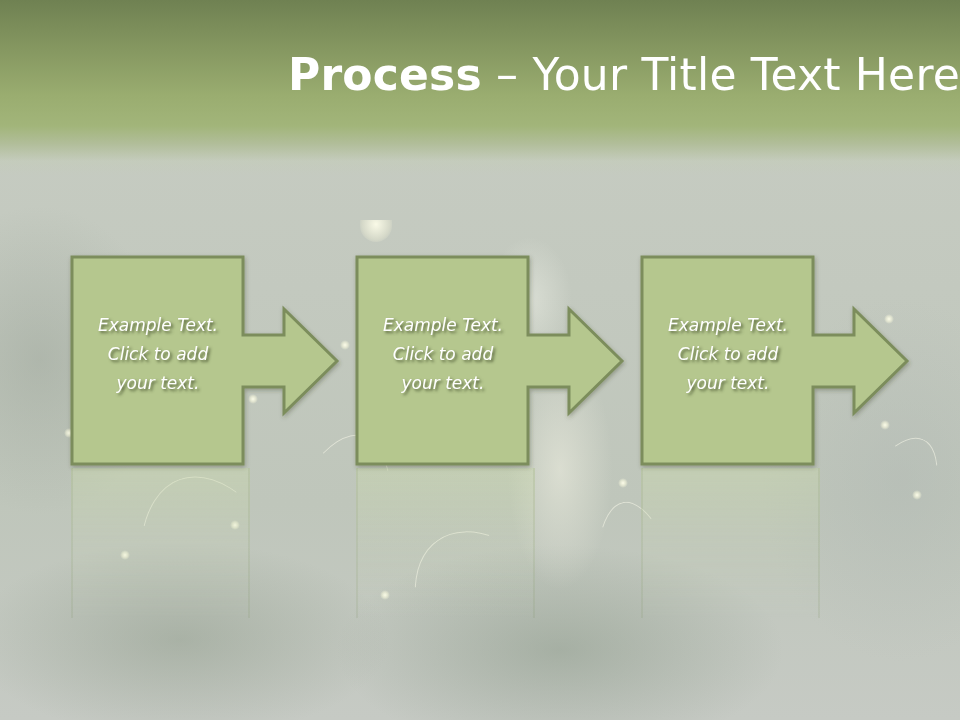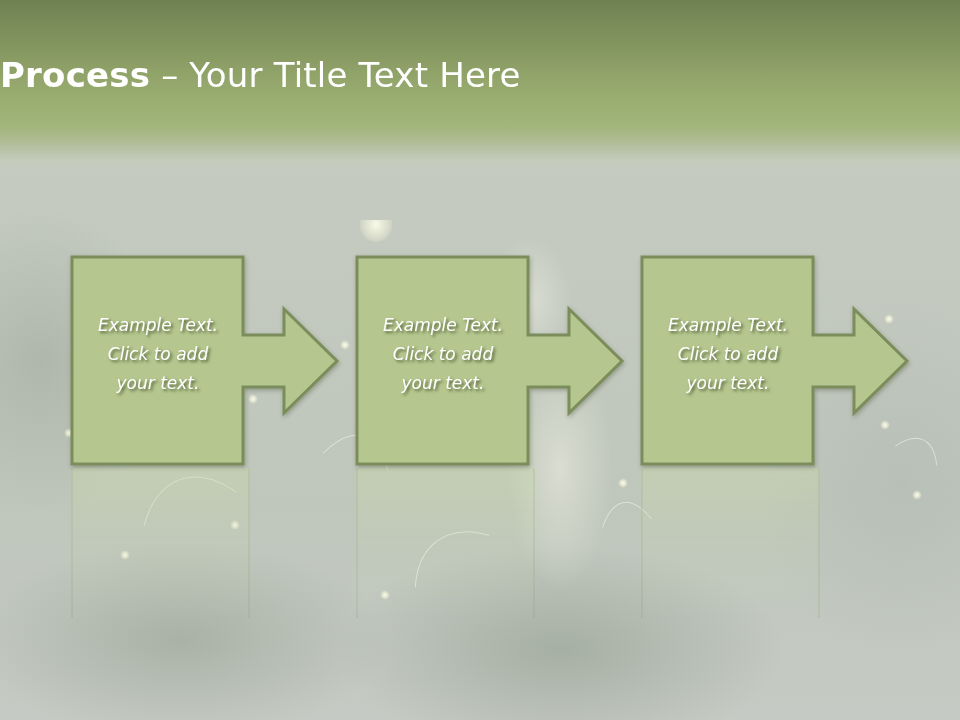--- a/index.html
+++ b/index.html
@@ -69,23 +69,23 @@
         #a2b57a 72%,
         rgba(170,185,140,0.75) 82%,
         rgba(195,205,180,0.35) 92%,
         rgba(200,206,195,0) 100%);
     }
     .title {
       position: absolute;
       left: 0;
       top: 50px;
       width: 960px;
-      text-align: left;
+      text-align: right;
       color: #ffffff;
-      font-size: 34px;
+      font-size: 44px;
       line-height: 50px;
       letter-spacing: 0.2px;
       white-space: nowrap;
     }
     .title .bold {
       font-weight: bold;
     }
     .title .light {
       font-weight: normal;
     }

